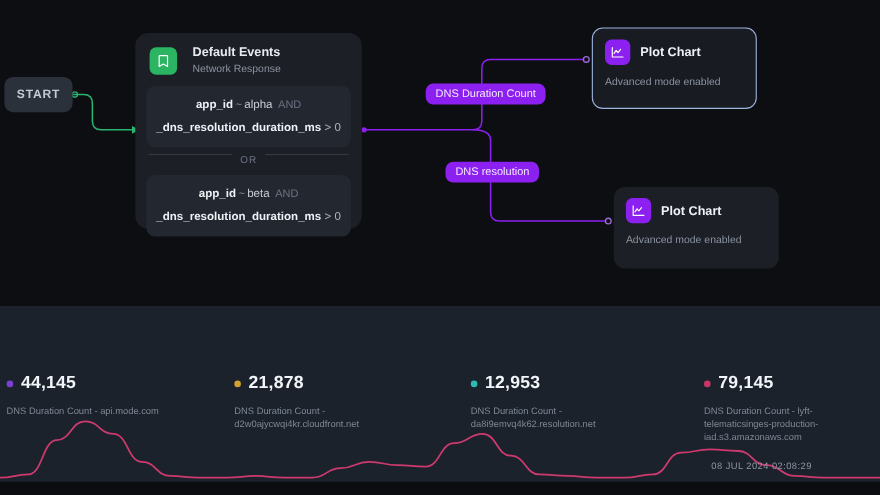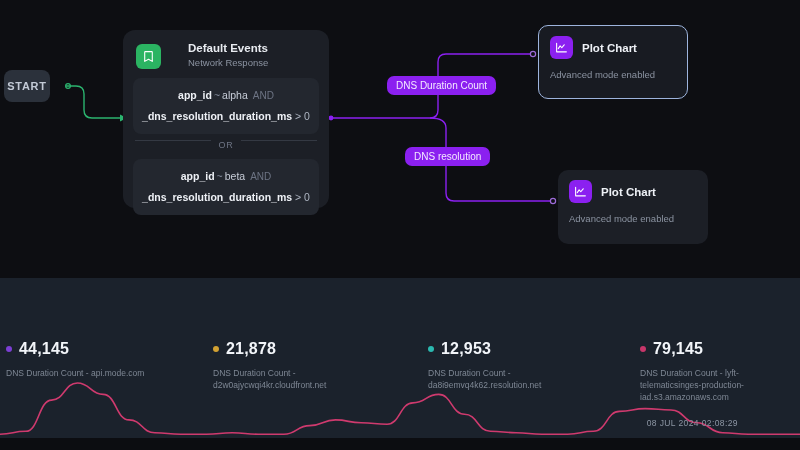--- a/index.html
+++ b/index.html
@@ -16,39 +16,39 @@
     left: 0; top: 0;
     width: 800px; height: 278px;
     background: #0d0e12;
     overflow: hidden;
   }
   #edges { position: absolute; left: 0; top: 0; width: 800px; height: 278px; }
 
   
   #start-node {
     position: absolute; left: 4px; top: 70px;
-    width: 46px; height: 32px;
+    width: 62px; height: 32px;
     background: #2b313b;
     border-radius: 8px;
     display: flex; align-items: center; justify-content: center;
   }
   #start-node .lbl {
     font-size: 11px; font-weight: bold; letter-spacing: .7px;
     color: #c3cad6;
   }
 
   
   #events-node {
     position: absolute; left: 123px; top: 30px;
     width: 206px; height: 178px;
     background: #1c1f26;
     border-radius: 12px;
     padding: 11px 10px 10px 10px;
   }
-  .ev-head { display: flex; align-items: flex-end; gap: 27px; padding-left: 3px; }
+  .ev-head { display: flex; align-items: center; gap: 14px; padding-left: 3px; }
   .ev-icon {
     width: 25px; height: 25px; border-radius: 6px;
     background: #2bb462;
     display: flex; align-items: center; justify-content: center;
     flex: 0 0 auto;
   }
   .ev-title { font-size: 11.5px; font-weight: bold; color: #e8ebf0; line-height: 14px; }
   .ev-sub   { font-size: 9.5px; color: #8b93a1; line-height: 13px; margin-top: 1px; }
 
   .cond-block {

